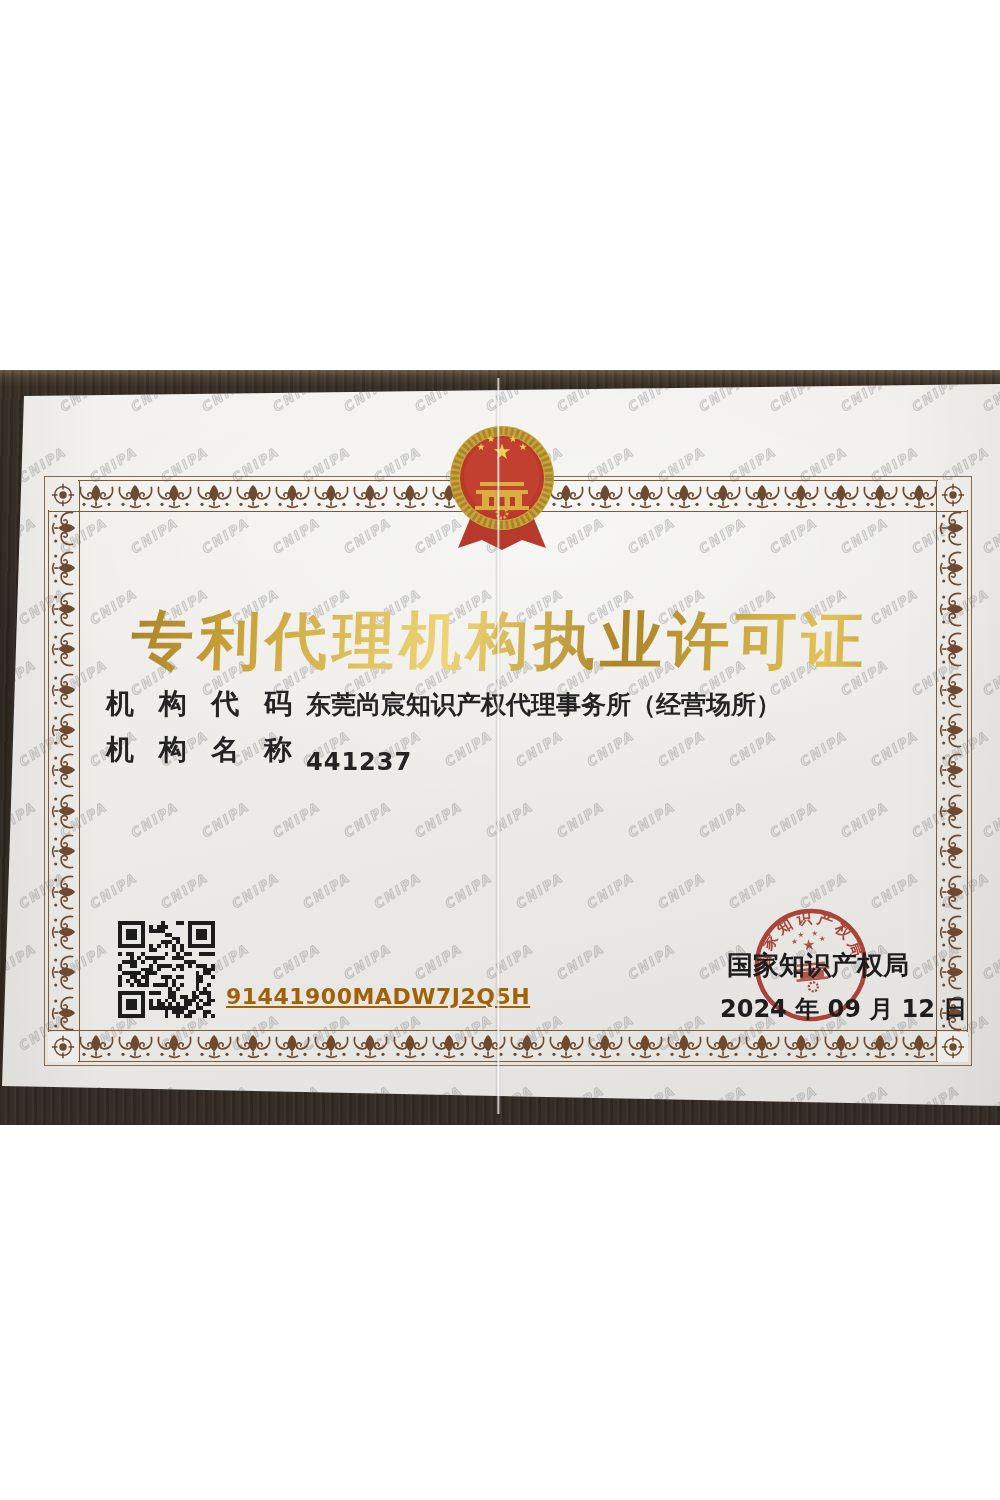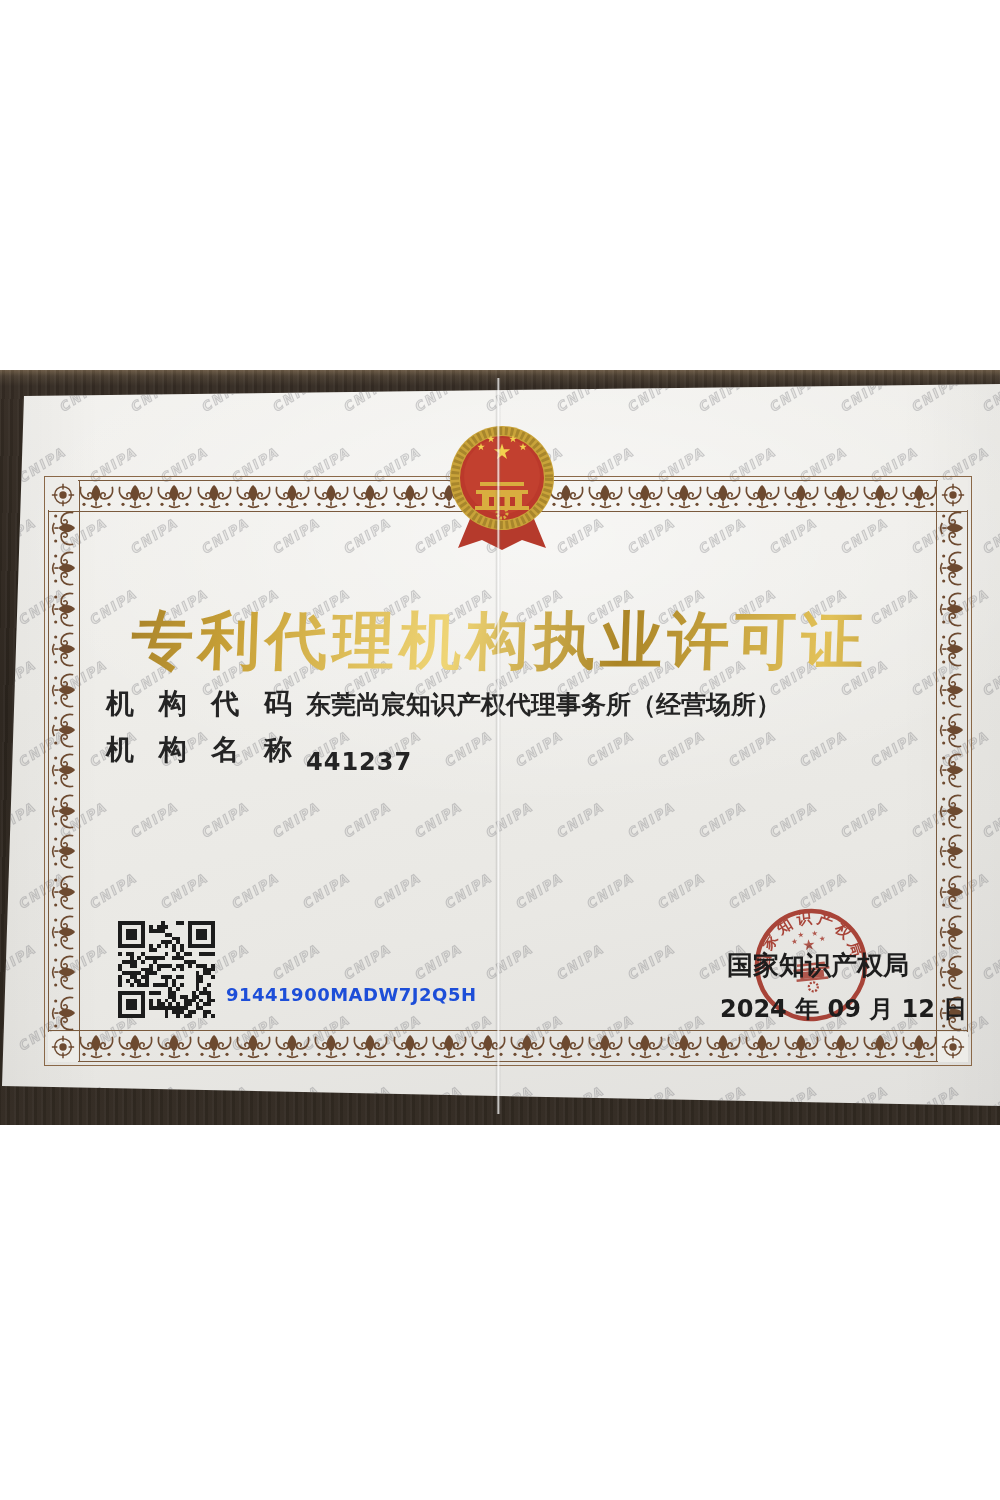--- a/index.html
+++ b/index.html
@@ -56,21 +56,21 @@
   .rlabel{position:absolute;left:106px;top:0;width:186px;font-size:28px;font-weight:700;
           text-align:justify;text-align-last:justify;line-height:1.15;}
   .rvalue{position:absolute;left:306px;top:2px;font-size:25px;font-weight:600;white-space:nowrap;line-height:1.2;}
   .r2 .rvalue{font-size:24px;letter-spacing:1px;margin-top:12px;}
   .r3 .rvalue{font-size:23px;top:3px;}
   .r4 .rvalue{font-size:26px;top:1px;}
 
   
   .qr{position:absolute;left:118px;top:921px;width:97px;height:97px;z-index:6;}
   .cc-label{position:absolute;left:238px;top:938px;font-size:24px;font-weight:700;letter-spacing:1px;color:#242424;z-index:6;}
-  .cc-code{position:absolute;left:226px;top:984px;font-size:18px;font-weight:700;letter-spacing:.5px;color:#1d4ed8;z-index:6;}
+  .cc-code{position:absolute;left:226px;top:984px;font-size:22px;font-weight:700;letter-spacing:.5px;color:#a16207;z-index:6;text-decoration:underline;}
 
   
   .seal{position:absolute;left:741px;top:895px;width:140px;height:140px;z-index:7;mix-blend-mode:multiply;opacity:.92;}
   .issuer{position:absolute;left:727px;top:948px;font-size:26px;font-weight:700;color:#1d1d1d;z-index:8;white-space:nowrap;}
   .date{position:absolute;left:720px;top:993px;font-size:24px;font-weight:700;color:#1d1d1d;z-index:8;white-space:nowrap;}
 
   
   .fold{position:absolute;left:495px;top:378px;width:6px;height:736px;z-index:30;
         background:linear-gradient(to right,rgba(0,0,0,0),rgba(90,90,90,.15) 25%,rgba(255,255,255,.8) 55%,rgba(120,120,120,.12) 85%,rgba(0,0,0,0));}
 

